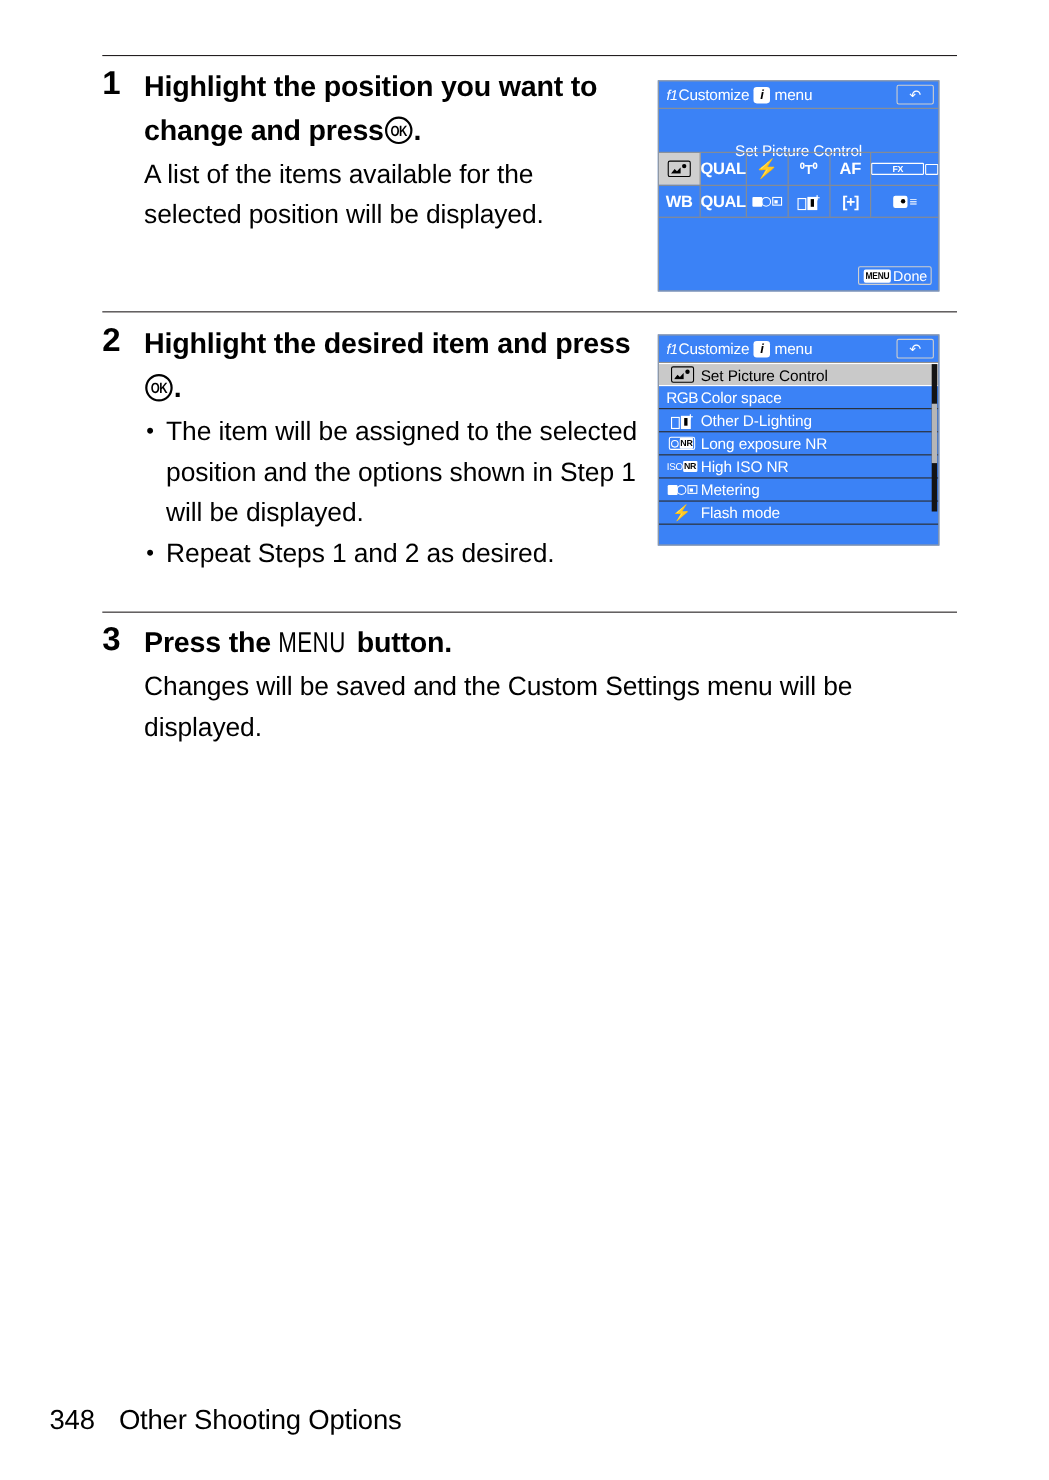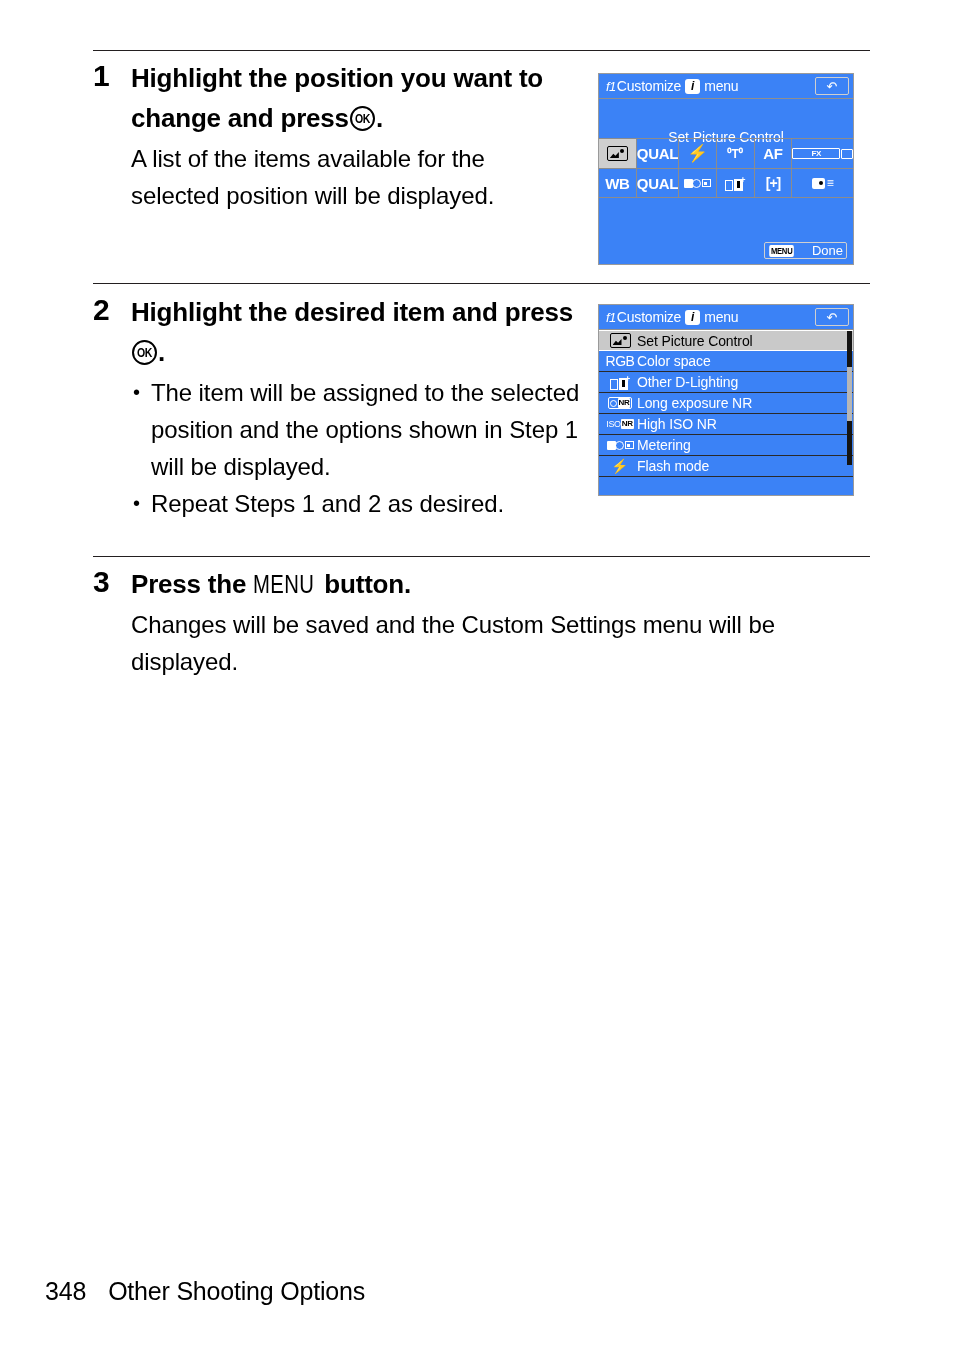--- a/index.html
+++ b/index.html
@@ -391,21 +391,21 @@
     font-weight: bold;
     line-height: 12px;
     padding: 0 2px;
     border-radius: 2px;
     transform: scaleX(0.85);
     letter-spacing: -0.3px;
   }
   .done-text {
     font-size: 13px;
     line-height: 1;
-    margin-left: 16px;
+    margin-left: 0;
   }
 
   
   .menu-list {
     position: relative;
   }
   .menu-row {
     height: 21px;
     display: flex;
     align-items: center;

